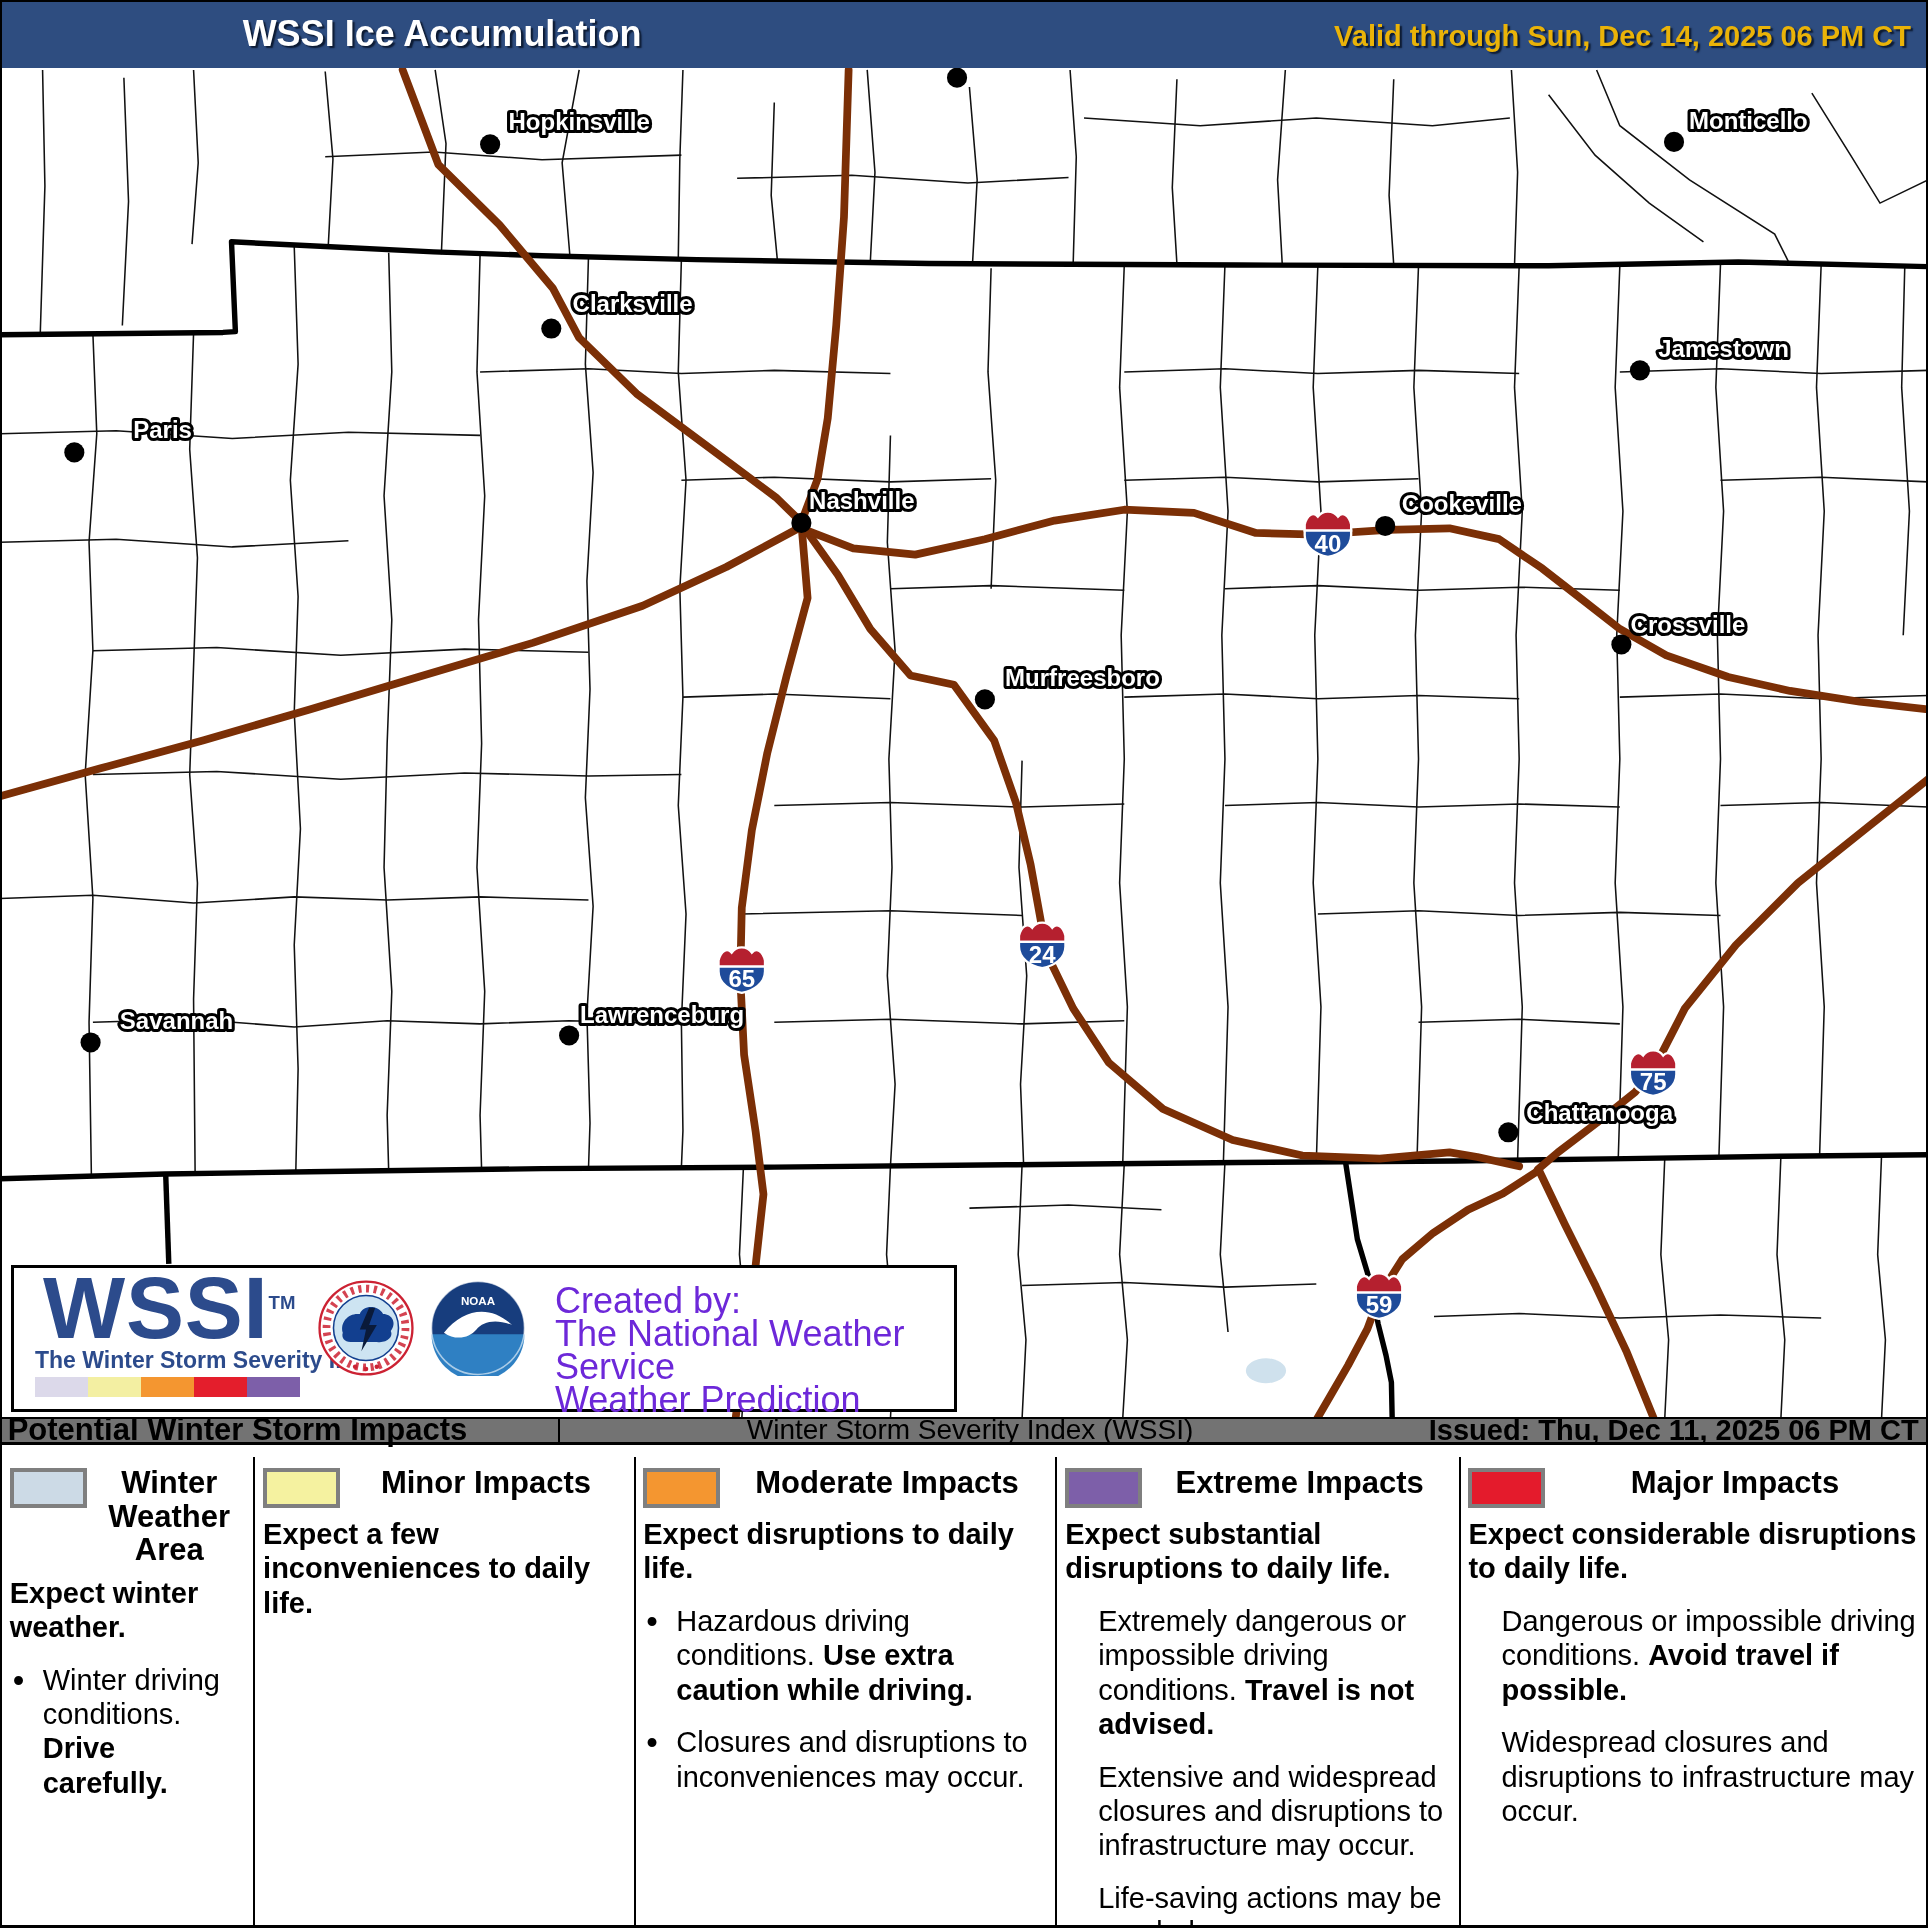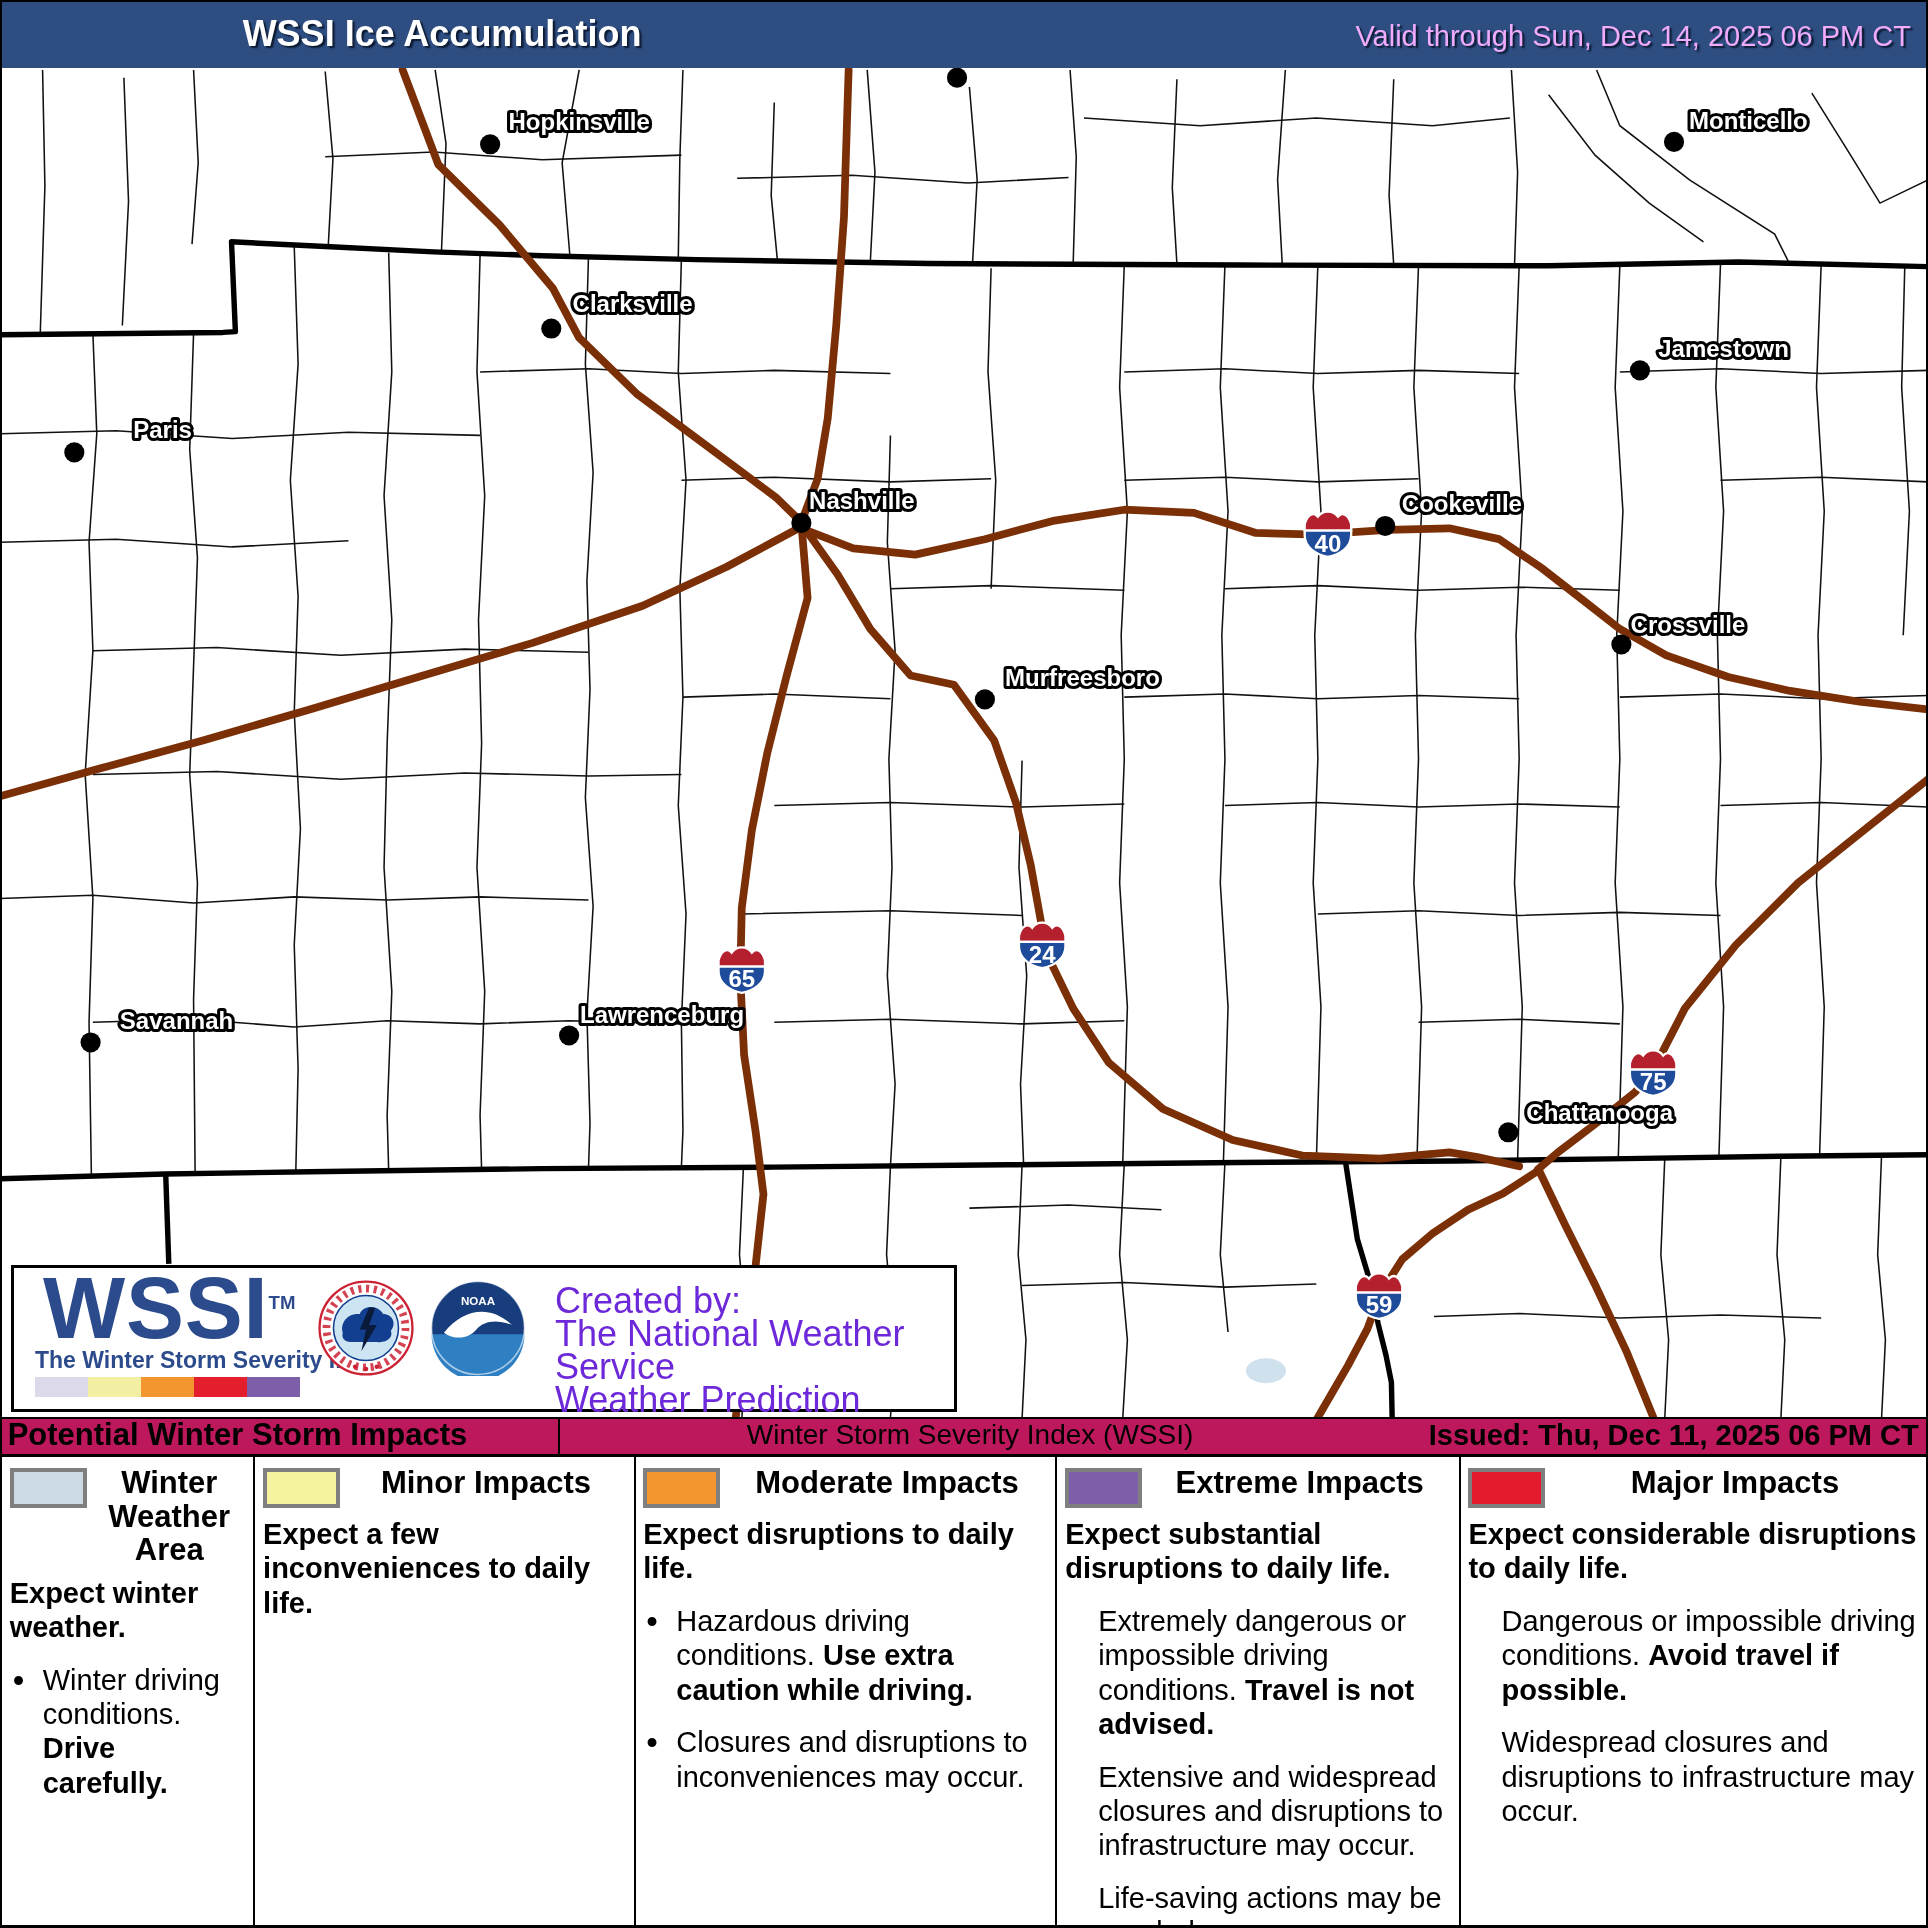--- a/index.html
+++ b/index.html
@@ -5,21 +5,21 @@
   html,body{margin:0;padding:0;}
   body{width:1928px;height:1928px;position:relative;background:#fff;
        font-family:"Liberation Sans",sans-serif;overflow:hidden;}
   .frame{position:absolute;inset:0;border:2.3px solid #000;z-index:40;pointer-events:none;}
 
   
   .header{position:absolute;left:0;top:0;width:1928px;height:68px;background:#2e4d80;z-index:10;}
   .header .title{position:absolute;left:442px;top:34px;transform:translate(-50%,-50%);
     font-size:36px;font-weight:bold;color:#fff;text-shadow:2.3px 2.3px 1.5px #0d1b33;white-space:nowrap;}
   .header .valid{position:absolute;right:17px;top:36px;transform:translateY(-50%);
-    font-size:29px;font-weight:normal;color:#f0abfc;text-shadow:2.3px 2.3px 1.5px #0d1b33;white-space:nowrap;}
+    font-size:29px;font-weight:bold;color:#eab308;text-shadow:2.3px 2.3px 1.5px #0d1b33;white-space:nowrap;}
 
   
   #map-svg{position:absolute;left:0;top:0;z-index:1;background:#fff;}
   #map-svg .county{fill:none;stroke:#111;stroke-width:2;}
   #map-svg .state{fill:none;stroke:#000;stroke-width:7;stroke-linejoin:round;}
   #map-svg .road{fill:none;stroke:#7b2f06;stroke-width:10;stroke-linejoin:round;stroke-linecap:round;}
   #map-svg .winter-patch{fill:#cfe1ed;}
   #map-svg .city-dot{fill:#000;}
   #map-svg .city-label{font-family:"Liberation Sans",sans-serif;font-weight:bold;font-size:31px;
     fill:#fff;stroke:#000;stroke-width:8px;paint-order:stroke;stroke-linejoin:round;text-anchor:middle;}
@@ -34,21 +34,21 @@
   .wssi-word{position:absolute;left:29px;top:-6.2px;font-size:87px;font-weight:bold;color:#2c4b8c;
     letter-spacing:0.8px;line-height:1.05;}
   .wssi-tm{font-size:18.6px;vertical-align:29px;letter-spacing:0;}
   .wssi-tagline{position:absolute;left:21px;top:79px;font-size:23px;font-weight:bold;color:#2c4b8c;white-space:nowrap;}
   .wssi-strip{position:absolute;left:21px;top:109px;display:flex;}
   .wssi-strip div{width:53px;height:20px;}
   .logo-circ{position:absolute;top:12.4px;}
   .created{position:absolute;left:541px;top:15.5px;font-size:36px;color:#6d28d9;line-height:33px;}
 
   
-  .impacts-bar{position:absolute;left:0;top:1417px;width:1928px;height:40px;background:#be185d;
+  .impacts-bar{position:absolute;left:0;top:1417px;width:1928px;height:28px;background:#737373;
     border-top:2.3px solid #000;border-bottom:3.1px solid #000;box-sizing:border-box;z-index:12;}
   .bar-left{position:absolute;left:7.7px;top:47%;transform:translateY(-50%);font-size:31px;font-weight:bold;white-space:nowrap;}
   .bar-div{position:absolute;left:558px;top:0;bottom:0;width:2.3px;background:#000;}
   .bar-center{position:absolute;left:970px;top:47%;transform:translate(-50%,-50%);font-size:28px;white-space:nowrap;}
   .bar-right{position:absolute;right:9.3px;top:47%;transform:translateY(-50%);font-size:29px;font-weight:bold;white-space:nowrap;}
 
   
   .legend{position:absolute;left:0;top:1457px;width:1928px;height:471px;background:#fff;
     border-left:2.3px solid #000;border-right:2.3px solid #000;border-bottom:3.9px solid #000;
     box-sizing:border-box;display:flex;z-index:12;}

